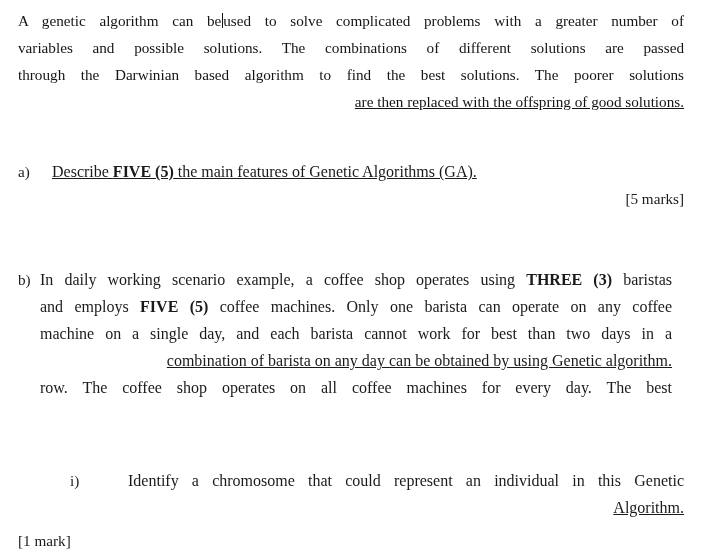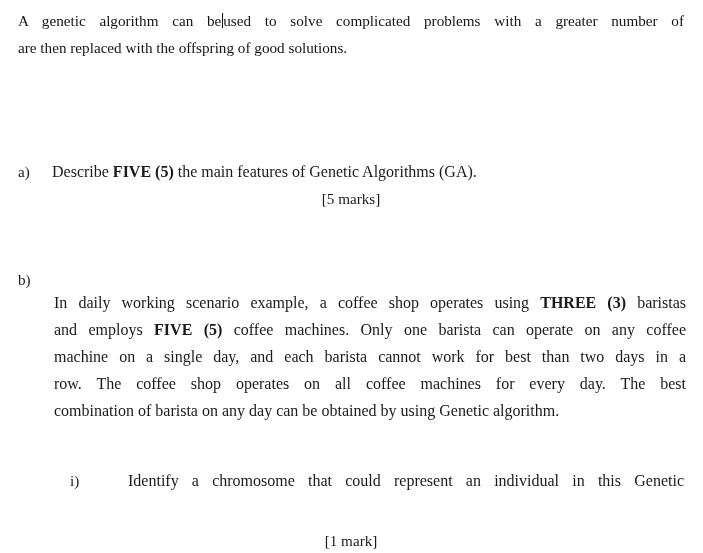--- a/index.html
+++ b/index.html
@@ -54,37 +54,37 @@
   }
 
   #item-a-label { left: 18px; top: 158px; }
   #item-a-body  { left: 52px; top: 158px; width: 632px; }
 
   #marks-a {
     position: absolute;
     left: 18px;
     top: 185px;
     width: 666px;
-    text-align: center;
+    text-align: right;
     font-size: 15.2px;
     line-height: 27px;
   }
 
   #item-b-label { left: 18px; top: 266px; }
-  #item-b-body  { left: 54px; top: 266px; width: 632px; margin-top: 23px; }
+  #item-b-body  { left: 40px; top: 266px; width: 632px; }
 
   #sub-i-label { left: 70px; top: 467px; }
   #sub-i-body  { left: 128px; top: 467px; width: 556px; }
 
   #marks-b-i {
     position: absolute;
     left: 18px;
     top: 527px;
     width: 666px;
-    text-align: center;
+    text-align: left;
     font-size: 15.2px;
     line-height: 27px;
   }
 
   b, strong, .bold { font-weight: bold; }
 
   
   .caret {
     display: inline-block;
     width: 1px;
@@ -98,48 +98,52 @@
   .jblock { text-align: justify; }
   .jblock > .line {
     display: block;
   }
   .line.j {
     text-align: justify;
     text-align-last: justify;
     white-space: nowrap;
   }
   .line.l {
-    text-align: left;
+    text-align: right;
     white-space: nowrap;
+    text-decoration: underline;
   }
 </style>
 </head>
 <body>
 
 <div class="page">
 
   <div class="para jblock" id="intro-paragraph">
     <span class="line j"><span>A genetic algorithm can be</span><span class="caret"></span><span>used to solve complicated problems with a greater number of</span></span>
+    <span class="line j">variables and possible solutions. The combinations of different solutions are passed</span>
+    <span class="line j">through the Darwinian based algorithm to find the best solutions. The poorer solutions</span>
     <span class="line l">are then replaced with the offspring of good solutions.</span>
   </div>
 
   <div class="qlabel" id="item-a-label">a)</div>
   <div class="qbody" id="item-a-body">
     <span class="line l"><span>Describe </span><b>FIVE (5)</b><span> the main features of Genetic Algorithms (GA).</span></span>
   </div>
   <div id="marks-a">[5 marks]</div>
 
   <div class="qlabel" id="item-b-label">b)</div>
   <div class="qbody jblock" id="item-b-body">
     <span class="line j"><span>In daily working scenario example, a coffee shop operates using </span><b>THREE (3)</b><span> baristas</span></span>
     <span class="line j"><span>and employs </span><b>FIVE (5)</b><span> coffee machines. Only one barista can operate on any coffee</span></span>
     <span class="line j">machine on a single day, and each barista cannot work for best than two days in a</span>
+    <span class="line l">combination of barista on any day can be obtained by using Genetic algorithm.</span>
     <span class="line j">row. The coffee shop operates on all coffee machines for every day. The best</span>
-    <span class="line l">combination of barista on any day can be obtained by using Genetic algorithm.</span>
   </div>
 
   <div class="qlabel" id="sub-i-label">i)</div>
   <div class="qbody jblock" id="sub-i-body">
     <span class="line j">Identify a chromosome that could represent an individual in this Genetic</span>
+    <span class="line l">Algorithm.</span>
   </div>
   <div id="marks-b-i">[1 mark]</div>
 
 </div>
 
 </body></html>

